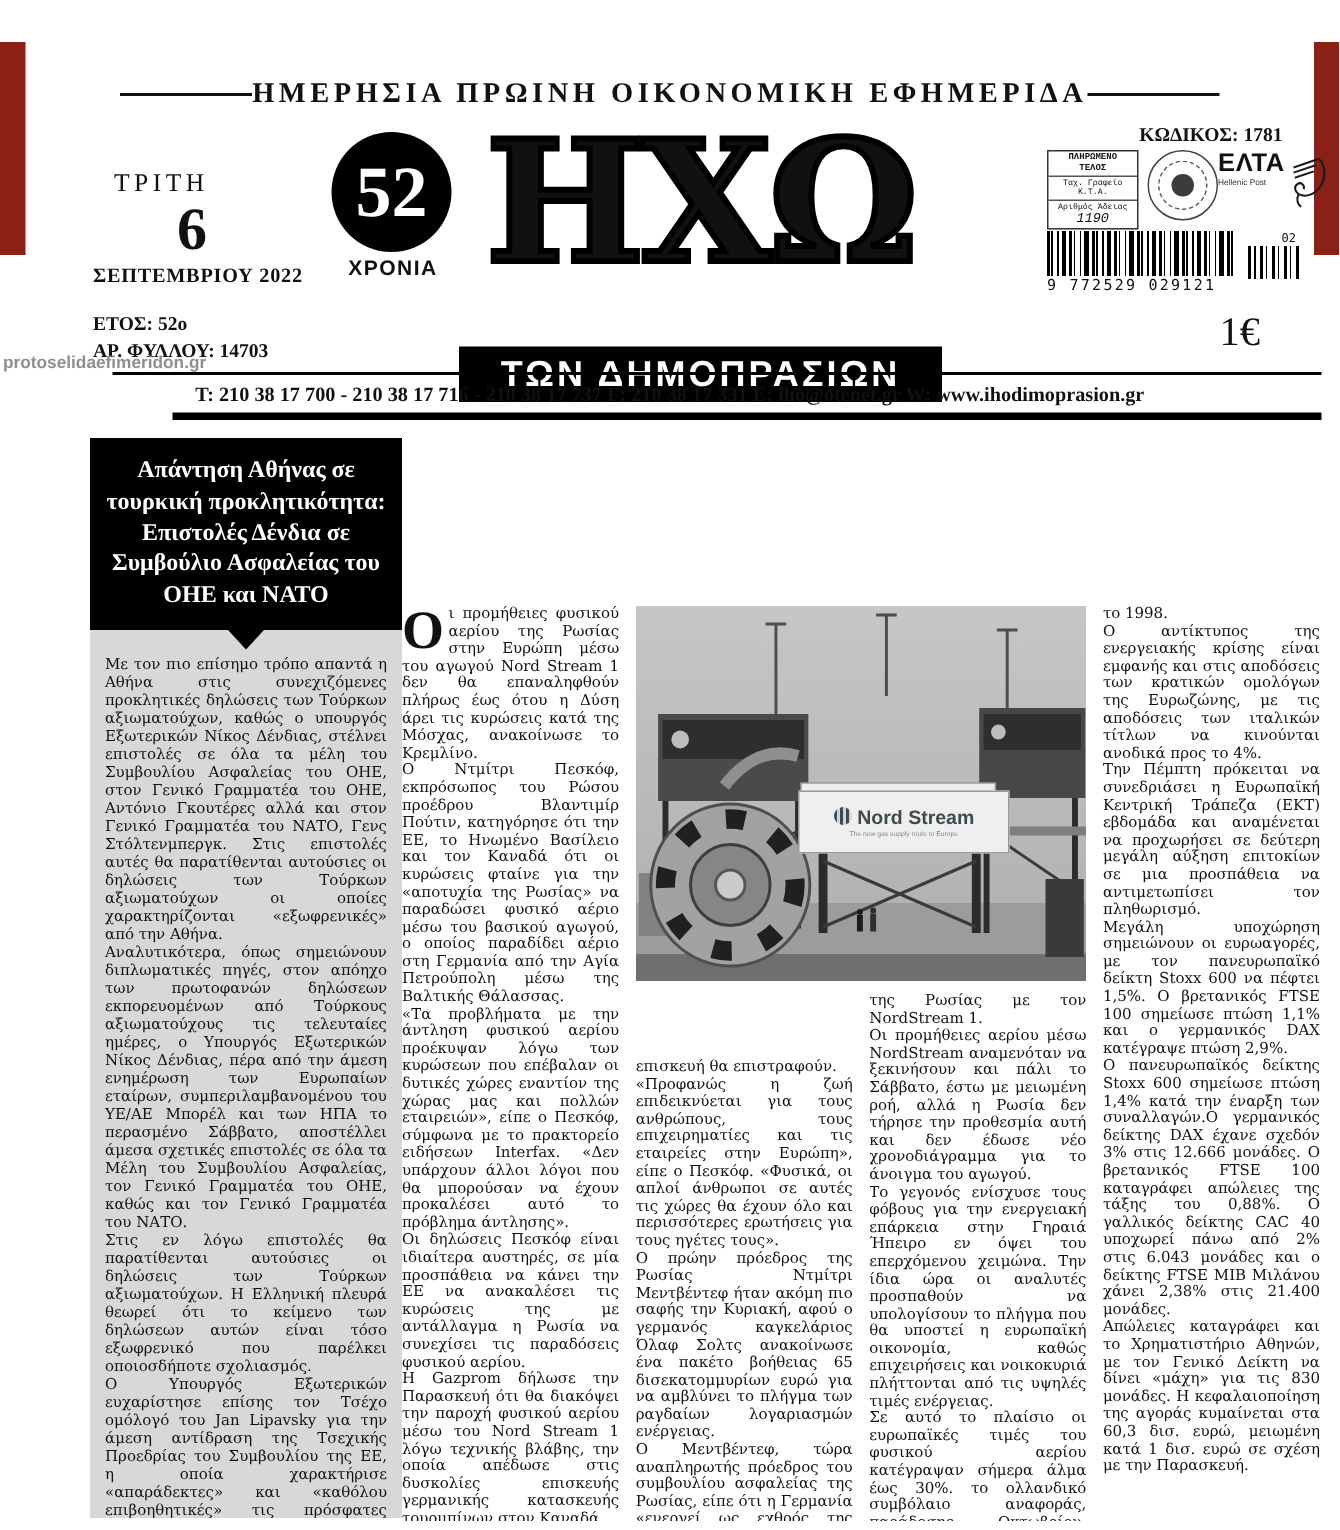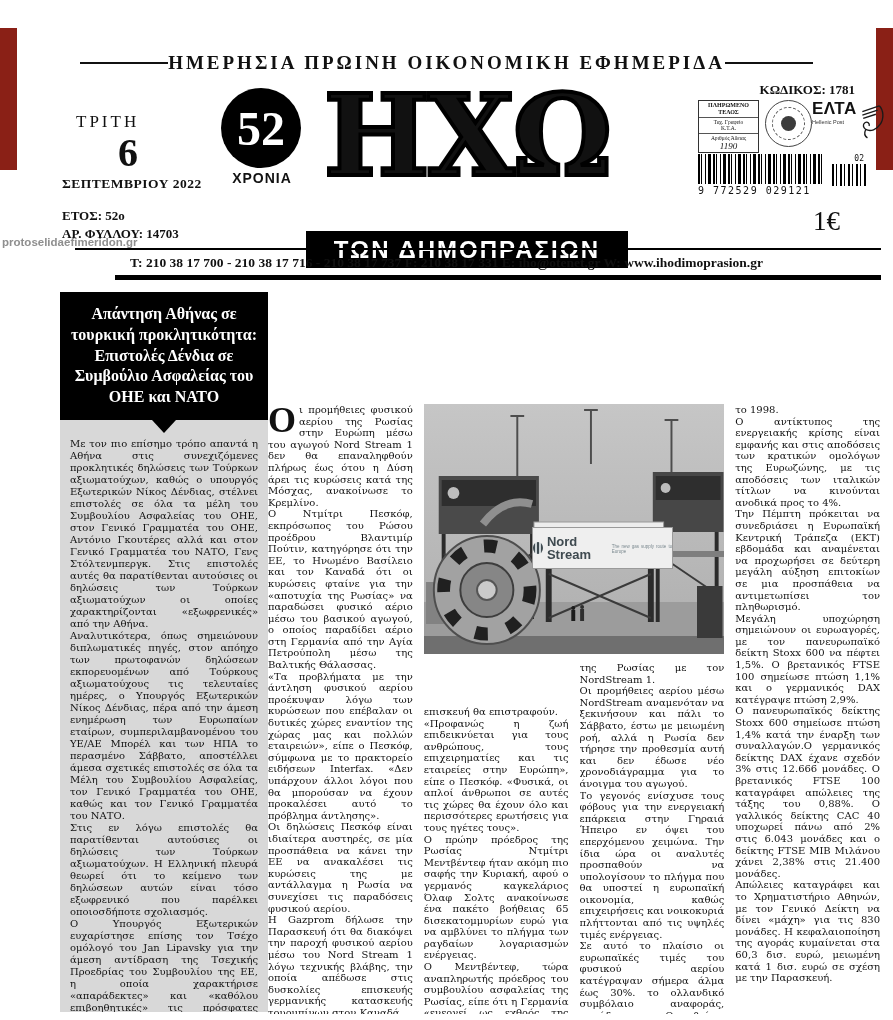--- a/index.html
+++ b/index.html
@@ -31,21 +31,21 @@
   .logo-sub { position:absolute; left:306px; top:213px; width:322px; height:37px; background:#000; color:#fff;
               font-family:"Liberation Sans", sans-serif; font-weight:700; font-size:24px; letter-spacing:2px;
               display:flex; align-items:center; justify-content:center;margin-top:18px; }
 
   .etos  { position:absolute; left:62px; top:208px; font-size:13px; font-weight:700; }
   .issue { position:absolute; left:62px; top:226px; font-size:13px; font-weight:700; }
 
   .kodikos { position:absolute; left:725px; top:82px; width:130px; text-align:right; font-size:13px; font-weight:700; }
 
   .stampbox { position:absolute; left:698px; top:100px; width:61px; height:53px; border:1px solid #333;
-              font-family:Liberation Serif, serif; text-align:center; background:#fff; }
+              font-family:Liberation Mono, monospace; text-align:center; background:#fff; }
   .stampbox .r { border-bottom:1px solid #555; padding:1px 0; }
   .stampbox .r:last-child { border-bottom:none; }
   .sb-big { font-size:6px; font-weight:700; line-height:1.15; }
   .sb-sm  { font-size:5.5px; line-height:1.2; }
   .sb-num { font-size:9px; font-style:italic; line-height:1; }
 
   .roundstamp { position:absolute; left:765px; top:100px; width:47px; height:47px; border:1.5px solid #444;
                 border-radius:50%; display:flex; align-items:center; justify-content:center; }
   .roundstamp .mid { width:33px; height:33px; border:1px dashed #555; border-radius:50%;
                      display:flex; align-items:center; justify-content:center; }
@@ -96,21 +96,21 @@
   .c2 { grid-column:2; grid-row:2;margin-top:44px; }
   .c3 { grid-column:3; grid-row:2; }
   .c4 { grid-column:4; grid-row:1/3; }
   .photo-fig { grid-column:2/4; grid-row:1; position:relative; }
   .photo-fig svg { width:100%; height:100%; display:block; }
 
   .dropcap { float:left; font-family:"Liberation Serif", serif; font-weight:700; font-size:36px;
              line-height:0.82; padding:2px 3px 0 0; }
 
   .sign { position:absolute; left:36%; top:49%; width:47%; height:17%; background:#efefef; border:1px solid #9a9a9a;
-          display:flex; flex-direction:row; align-items:center; justify-content:center; }
+          display:flex; flex-direction:column; align-items:center; justify-content:center; }
   .sign-title { font-family:"Liberation Sans", sans-serif; font-weight:700; font-size:13px; color:#3f4a50;
                 display:flex; align-items:center; gap:4px; line-height:1; }
   .globe { display:inline-block; width:12px; height:12px; border-radius:50%;
            background:repeating-linear-gradient(90deg,#3f4a50 0 2px,#cfd6d9 2px 4px); }
   .sign-sub { font-family:"Liberation Sans", sans-serif; font-size:4.5px; color:#7c8a90; margin-top:2px; }
 </style>
 </head>
 <body>
 
 <div class="page">

